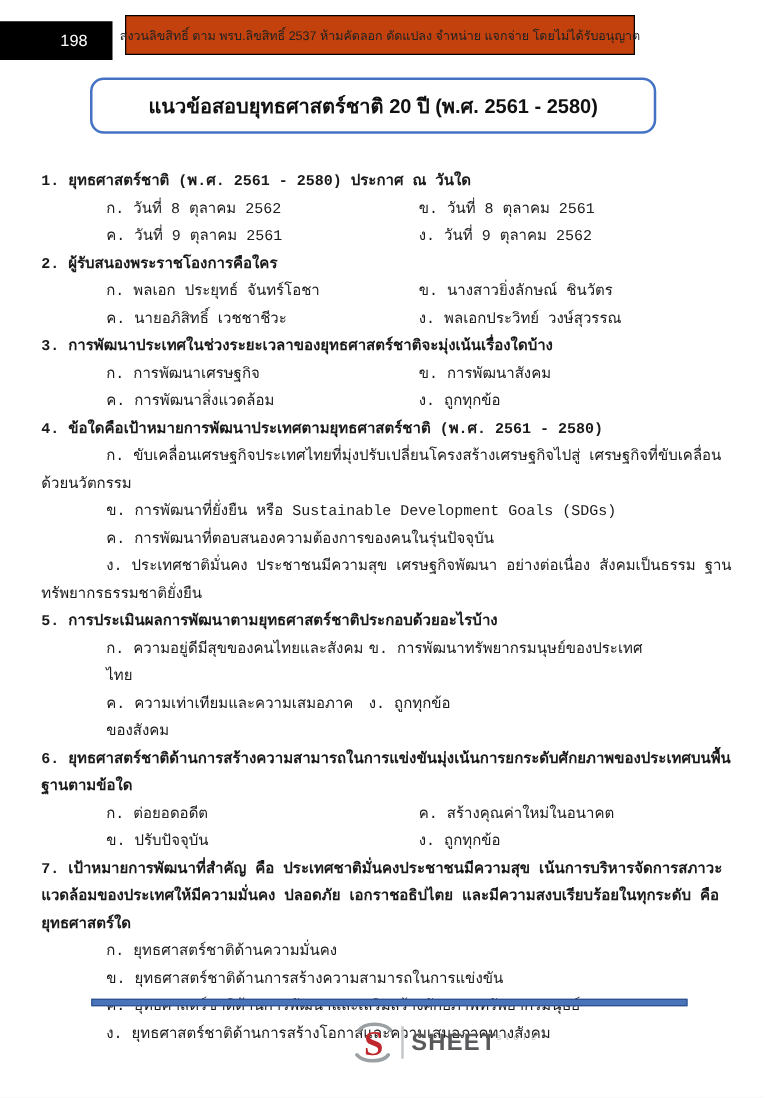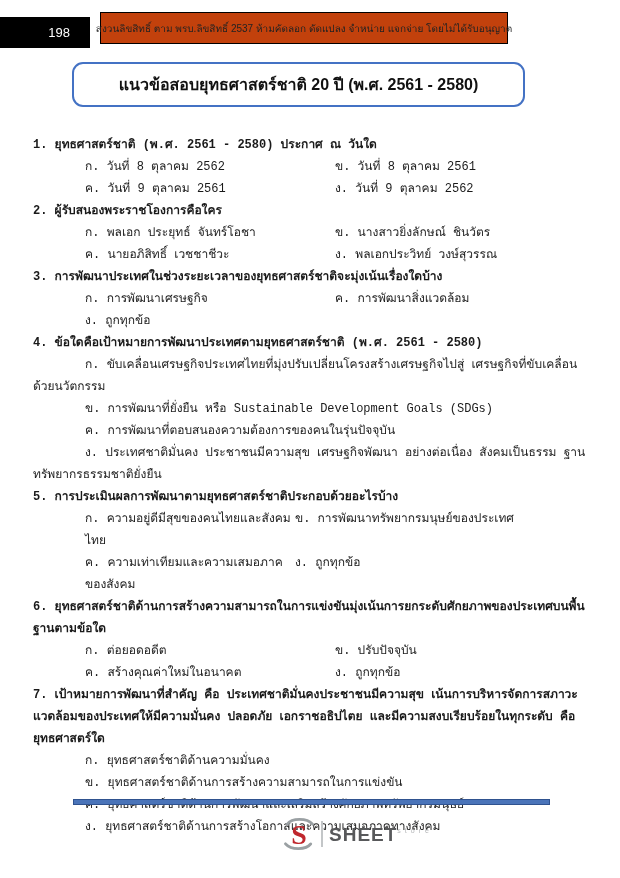--- a/index.html
+++ b/index.html
@@ -120,20 +120,21 @@
         <span>ข. นางสาวยิ่งลักษณ์  ชินวัตร</span>
         <span>ค. นายอภิสิทธิ์  เวชชาชีวะ</span>
         <span>ง. พลเอกประวิทย์  วงษ์สุวรรณ</span>
       </div>
     </div>
 
     <div>
       <p class="q-text">3. การพัฒนาประเทศในช่วงระยะเวลาของยุทธศาสตร์ชาติจะมุ่งเน้นเรื่องใดบ้าง</p>
       <div class="opt-grid">
         <span>ก. การพัฒนาเศรษฐกิจ</span>
+        <span>ข. การพัฒนาสังคม</span>
         <span>ค. การพัฒนาสิ่งแวดล้อม</span>
         <span>ง.  ถูกทุกข้อ</span>
       </div>
     </div>
 
     <div>
       <p class="q-text">4. ข้อใดคือเป้าหมายการพัฒนาประเทศตามยุทธศาสตร์ชาติ (พ.ศ. 2561 - 2580)</p>
       <p class="opt-full">ก. ขับเคลื่อนเศรษฐกิจประเทศไทยที่มุ่งปรับเปลี่ยนโครงสร้างเศรษฐกิจไปสู่ เศรษฐกิจที่ขับเคลื่อนด้วยนวัตกรรม</p>
       <p class="opt-full">ข. การพัฒนาที่ยั่งยืน หรือ Sustainable Development Goals (SDGs)</p>
       <p class="opt-full">ค. การพัฒนาที่ตอบสนองความต้องการของคนในรุ่นปัจจุบัน</p>
@@ -147,22 +148,22 @@
         <span>ข. การพัฒนาทรัพยากรมนุษย์ของประเทศ</span>
         <span>ค. ความเท่าเทียมและความเสมอภาคของสังคม</span>
         <span>ง.  ถูกทุกข้อ</span>
       </div>
     </div>
 
     <div>
       <p class="q-text">6. ยุทธศาสตร์ชาติด้านการสร้างความสามารถในการแข่งขันมุ่งเน้นการยกระดับศักยภาพของประเทศบนพื้นฐานตามข้อใด</p>
       <div class="opt-grid">
         <span>ก. ต่อยอดอดีต</span>
+        <span>ค. สร้างคุณค่าใหม่ในอนาคต</span>
         <span>ข. ปรับปัจจุบัน</span>
-        <span>ค. สร้างคุณค่าใหม่ในอนาคต</span>
         <span>ง.  ถูกทุกข้อ</span>
       </div>
     </div>
 
     <div>
       <p class="q-text">7. เป้าหมายการพัฒนาที่สำคัญ คือ ประเทศชาติมั่นคงประชาชนมีความสุข เน้นการบริหารจัดการสภาวะแวดล้อมของประเทศให้มีความมั่นคง ปลอดภัย เอกราชอธิปไตย และมีความสงบเรียบร้อยในทุกระดับ คือยุทธศาสตร์ใด</p>
       <p class="opt-single">ก. ยุทธศาสตร์ชาติด้านความมั่นคง</p>
       <p class="opt-single">ข. ยุทธศาสตร์ชาติด้านการสร้างความสามารถในการแข่งขัน</p>
       <p class="opt-single">ค. ยุทธศาสตร์ชาติด้านการพัฒนาและเสริมสร้างศักยภาพทรัพยากรมนุษย์</p>
       <p class="opt-single">ง.  ยุทธศาสตร์ชาติด้านการสร้างโอกาสและความเสมอภาคทางสังคม</p>

